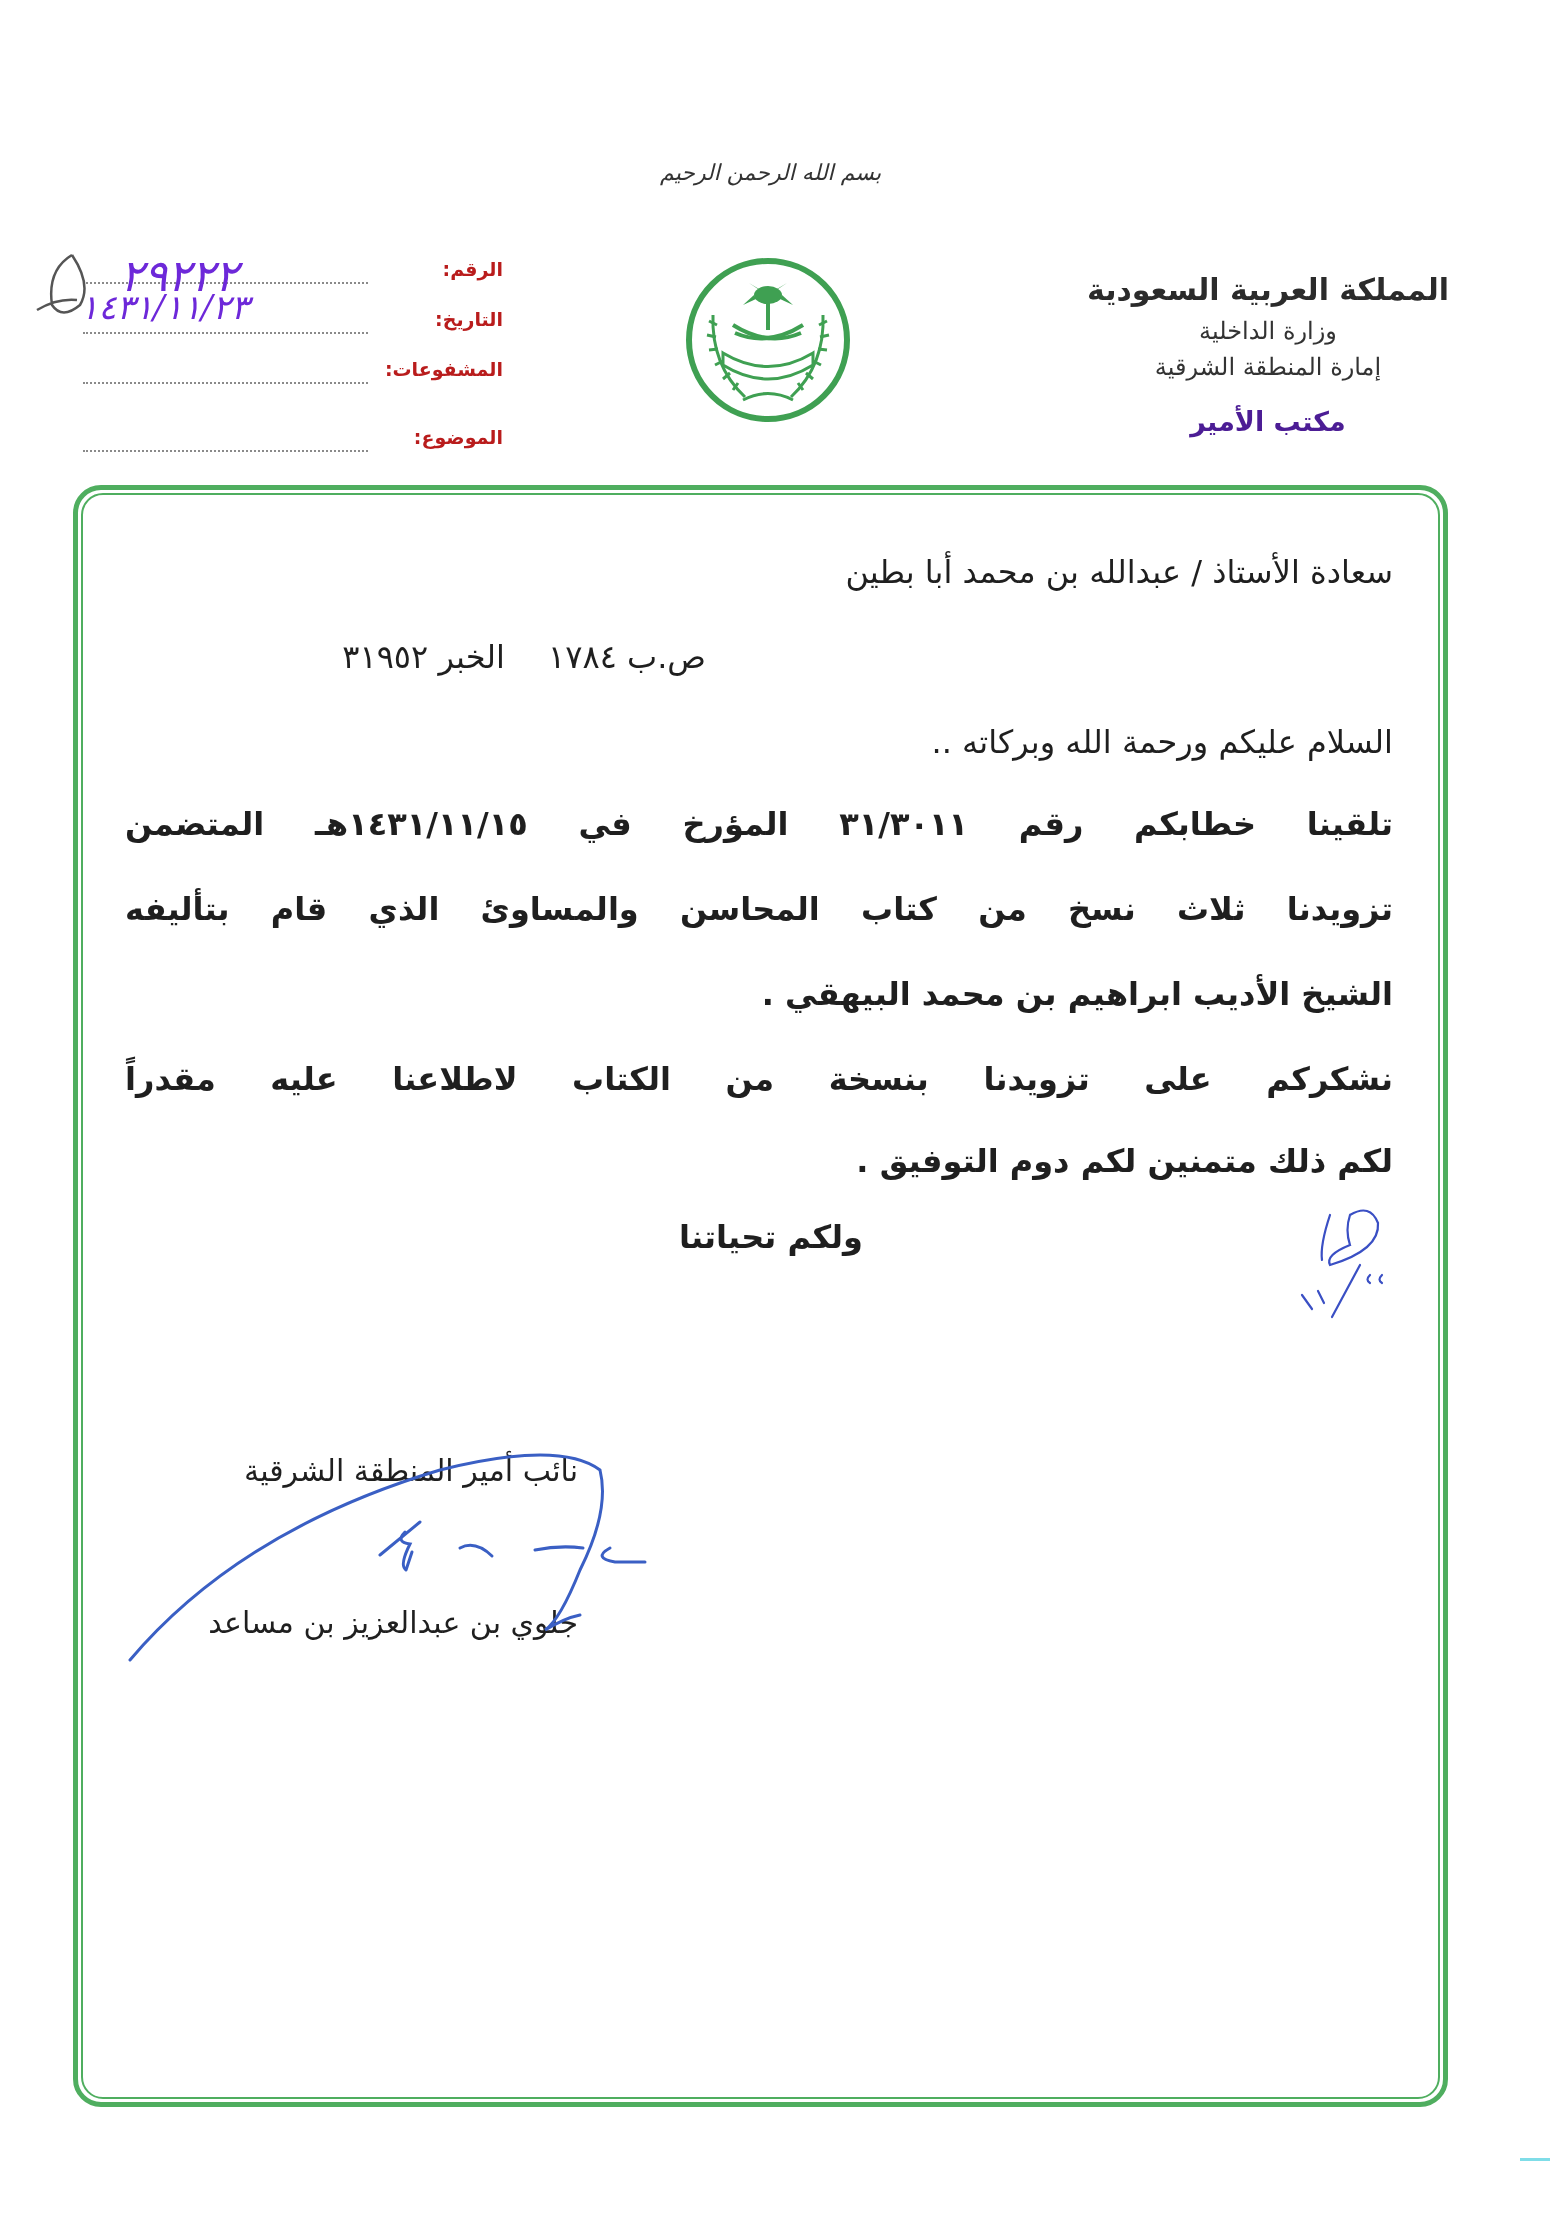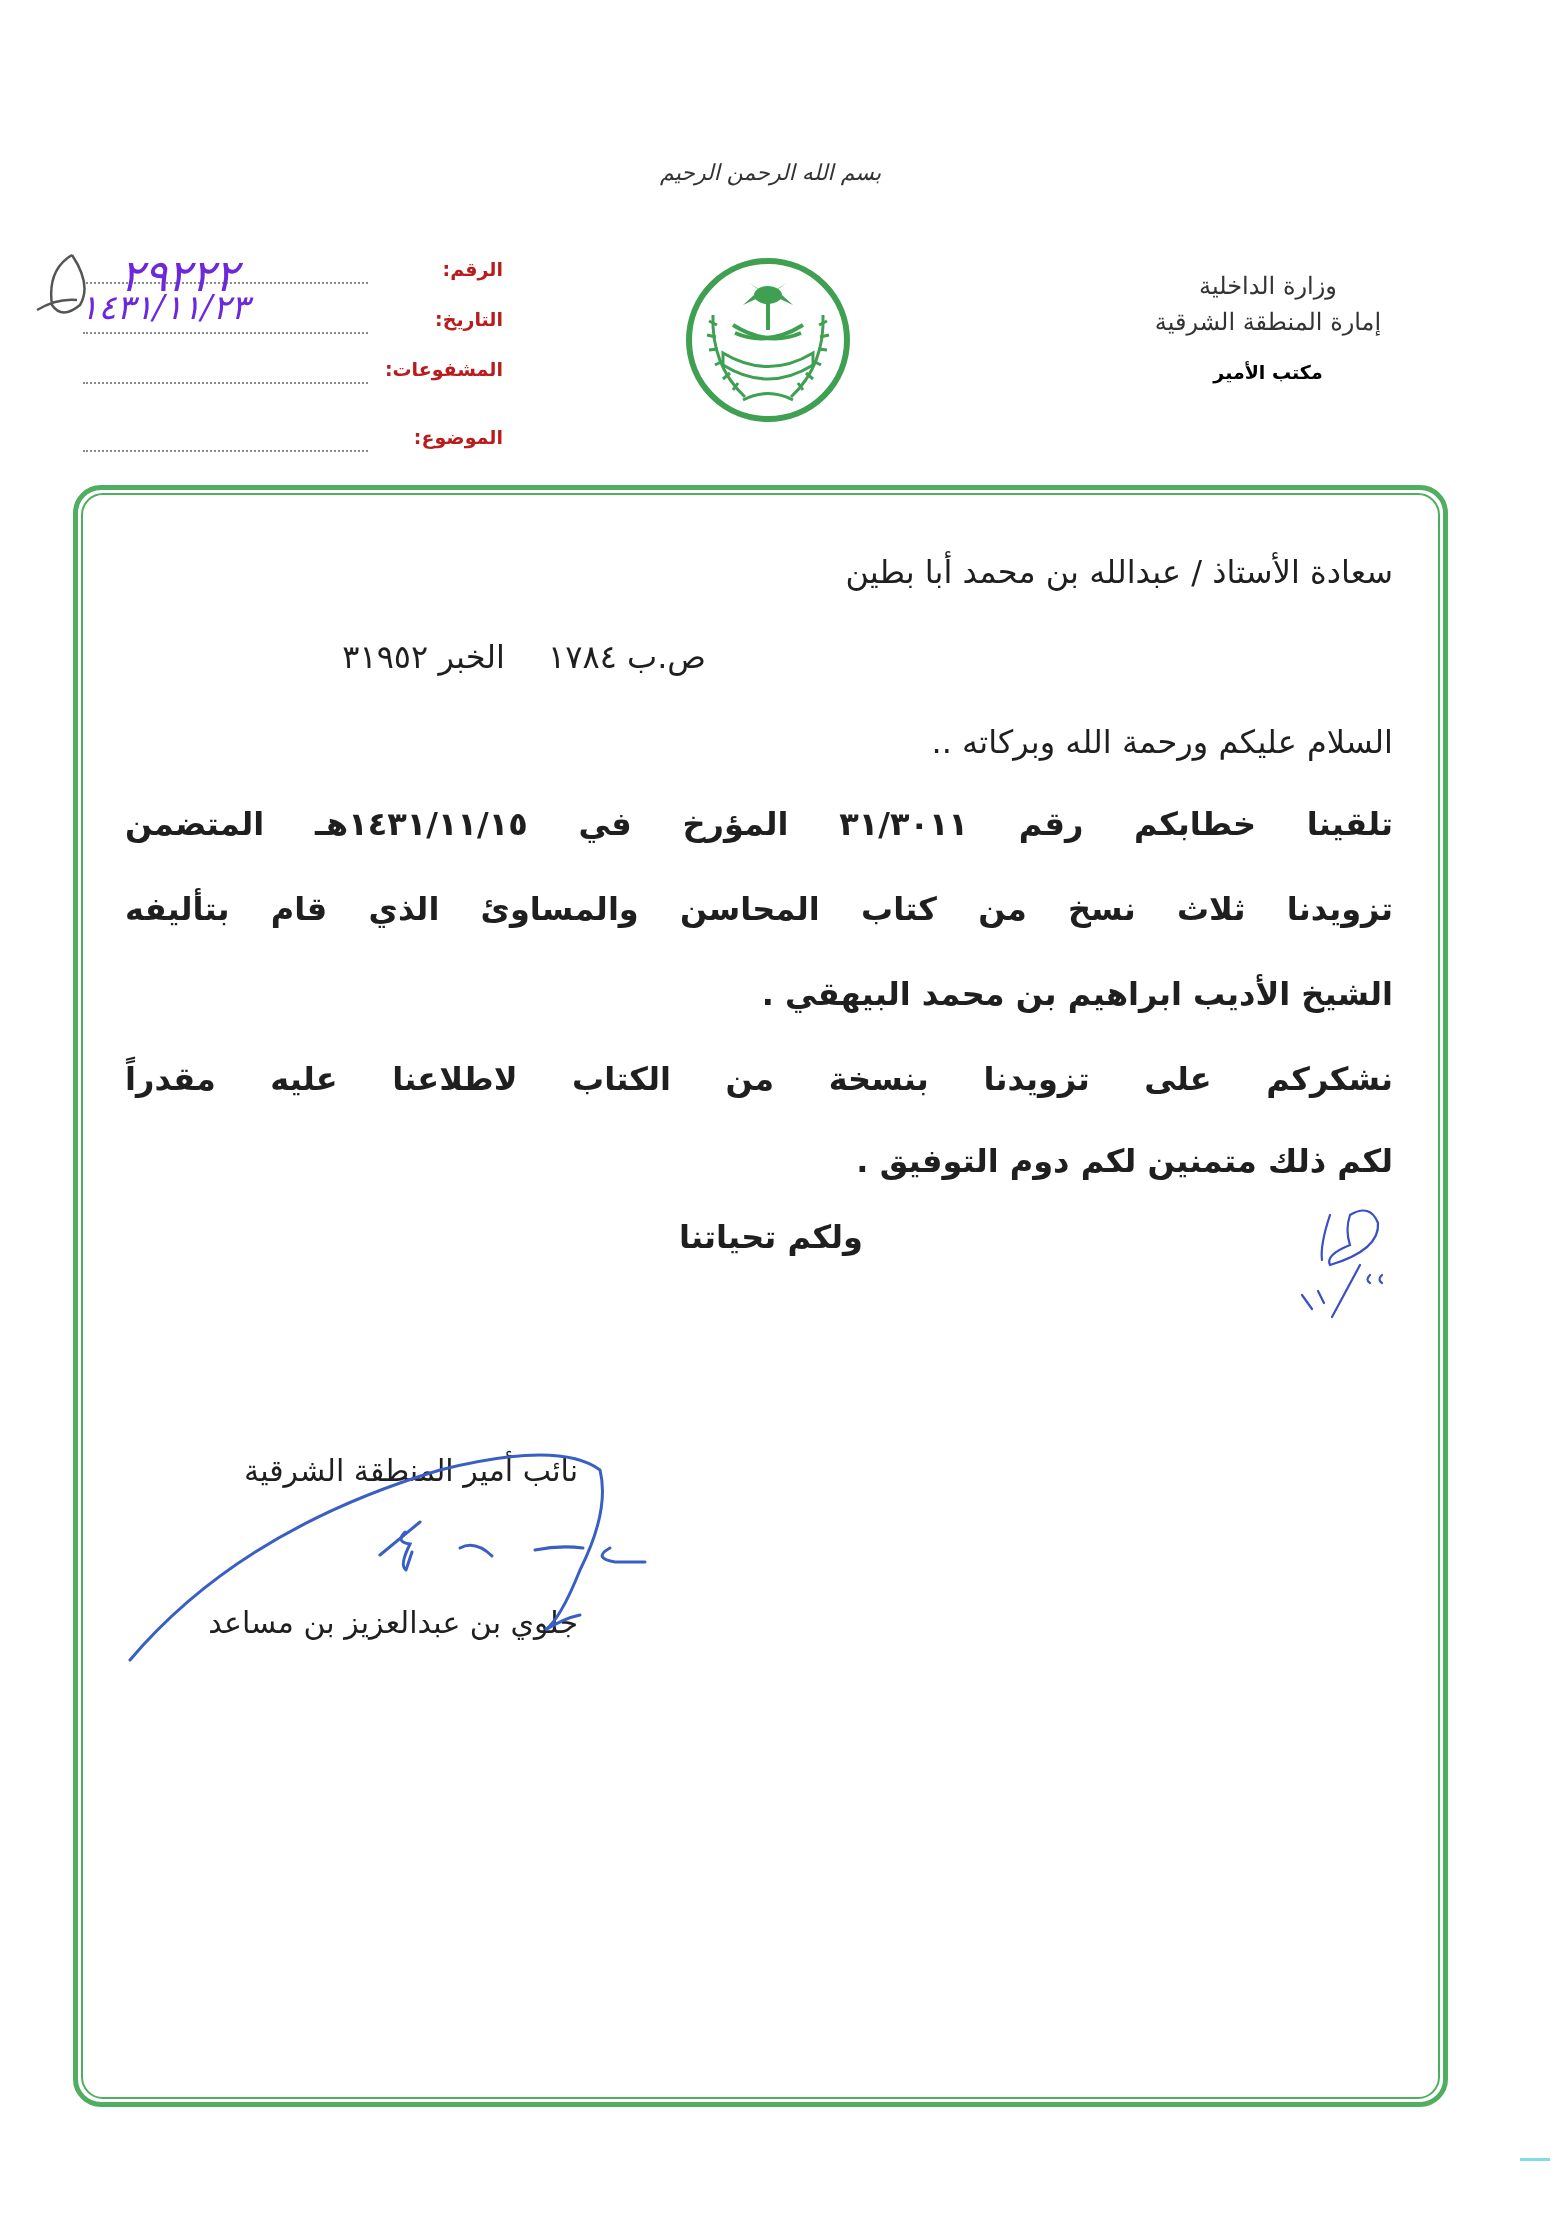--- a/index.html
+++ b/index.html
@@ -10,21 +10,21 @@
 
   
   #basmala { left:660px; top:160px; width:260px; text-align:left; font-family:"DejaVu Serif", serif;
              font-size:22px; color:#333; font-style:italic; letter-spacing:1px; }
 
   
   #lh { right:90px; top:272px; width:420px; text-align:center; }
   #lh .l1 { font-family:"DejaVu Sans", sans-serif; font-weight:bold; font-size:30px; color:#2b2b2b; margin-bottom:10px; }
   #lh .l2 { font-family:"DejaVu Serif", serif; font-size:24px; color:#333; margin-bottom:8px; }
   #lh .l3 { font-family:"DejaVu Serif", serif; font-size:24px; color:#333; margin-bottom:25px; }
-  #lh .l4 { font-family:"DejaVu Sans", sans-serif; font-weight:bold; font-size:19px; color:#000000; }
+  #lh .l4 { font-family:"DejaVu Sans", sans-serif; font-weight:bold; font-size:27px; color:#4c1d95; }
 
   
   #emblem { left:683px; top:255px; width:170px; height:170px; }
 
   
   .field { right:1065px; width:420px; height:40px; }
   .field .lbl { position:absolute; right:0; top:0; font-weight:bold; font-size:19px; color:#b91c1c; direction:rtl; }
   .field .dots { position:absolute; right:135px; left:0; top:24px; border-bottom:2px dotted #8a8a8a; }
   #f1 { top:258px; } #f2 { top:308px; } #f3 { top:358px; } #f4 { top:410px;margin-top:16px; }
 
@@ -57,20 +57,21 @@
   #margin-note { left:1290px; top:1195px; width:140px; height:130px; }
   #sig-svg { left:120px; top:1430px; width:620px; height:260px; }
   #scan-mark { left:1520px; top:2158px; width:30px; height:3px; background:#7fdde8; }
 </style>
 </head>
 <body>
 
 <div id="basmala" class="abs rtl">بسم الله الرحمن الرحيم</div>
 
 <div id="lh" class="abs rtl">
+  <div class="l1">المملكة العربية السعودية</div>
   <div class="l2">وزارة الداخلية</div>
   <div class="l3">إمارة المنطقة الشرقية</div>
   <div class="l4">مكتب الأمير</div>
 </div>
 
 <svg id="emblem" class="abs" viewBox="0 0 170 170">
   <circle cx="85" cy="85" r="79" fill="none" stroke="#3fa052" stroke-width="6"></circle>
 
   <g fill="#3fa052">
     <ellipse cx="85" cy="40" rx="14" ry="9"></ellipse>

